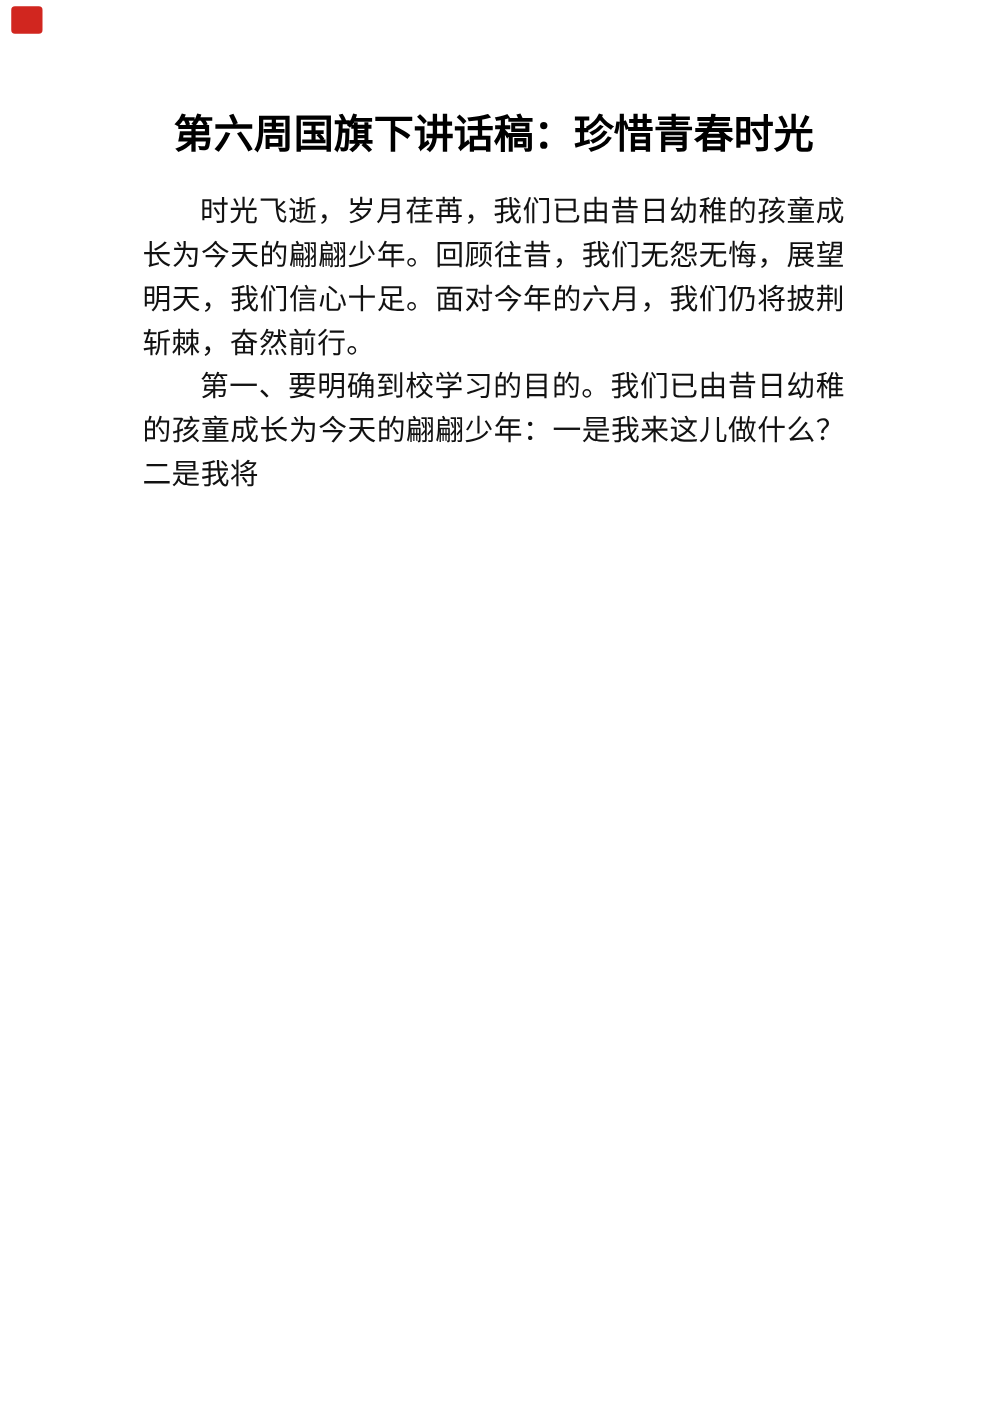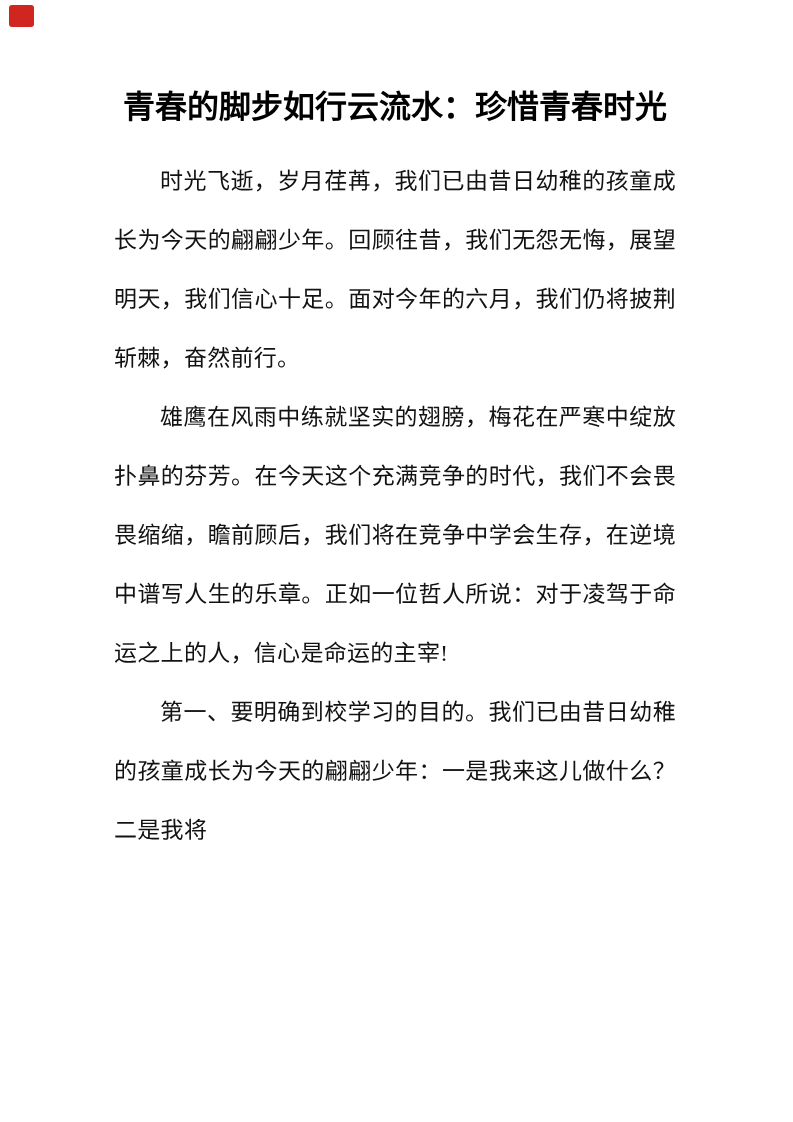--- a/index.html
+++ b/index.html
@@ -35,33 +35,32 @@
     font-size: 32px;
     line-height: 42px;
     font-weight: bold;
     text-align: center;
     color: #000000;
     white-space: nowrap;
   }
   .para {
     margin: 0;
     font-size: 23px;
-    line-height: 59px;
+    line-height: 35px;
     text-align: justify;
     text-justify: inter-ideograph;
     text-indent: 2em;
     color: #121212;
     letter-spacing: 0.3px;
     word-break: break-all;
   }
 </style>
 </head>
 <body>
 
 <div class="page">
   <div class="corner-mark"></div>
   <div class="content">
-    <h1 class="doc-title">青春的脚步如行云流水：珍惜青春时光</h1>
+    <h1 class="doc-title">第六周国旗下讲话稿：珍惜青春时光</h1>
     <p class="para">时光飞逝，岁月荏苒，我们已由昔日幼稚的孩童成长为今天的翩翩少年。回顾往昔，我们无怨无悔，展望明天，我们信心十足。面对今年的六月，我们仍将披荆斩棘，奋然前行。</p>
-    <p class="para">雄鹰在风雨中练就坚实的翅膀，梅花在严寒中绽放扑鼻的芬芳。在今天这个充满竞争的时代，我们不会畏畏缩缩，瞻前顾后，我们将在竞争中学会生存，在逆境中谱写人生的乐章。正如一位哲人所说：对于凌驾于命运之上的人，信心是命运的主宰!</p>
     <p class="para">第一、要明确到校学习的目的。我们已由昔日幼稚的孩童成长为今天的翩翩少年：一是我来这儿做什么？二是我将</p>
   </div>
 </div>
 
 </body></html>

